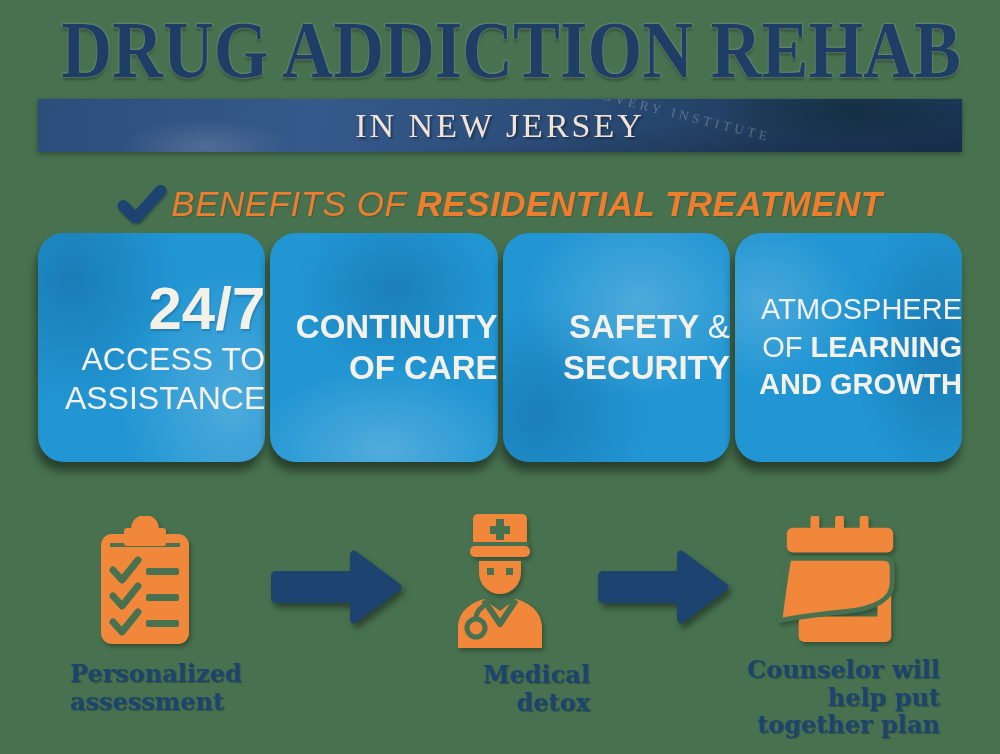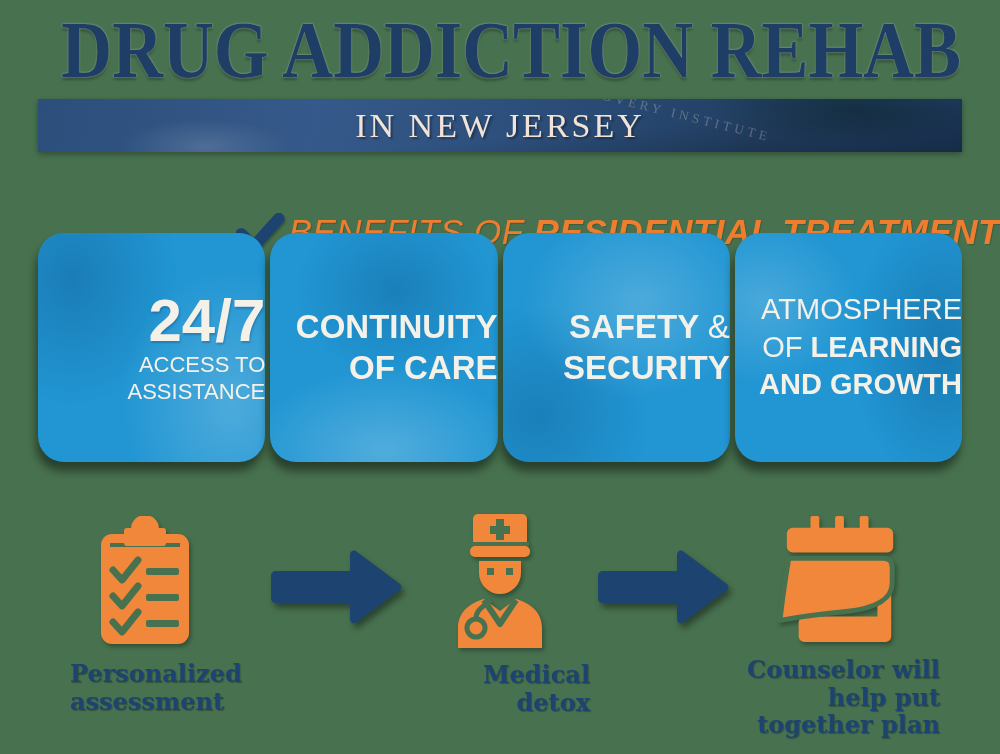--- a/index.html
+++ b/index.html
@@ -29,21 +29,21 @@
   .banner-photo-text{position:absolute;left:56%;top:4px;transform:rotate(14deg);
     font-family:"Liberation Serif",serif;font-size:13px;letter-spacing:4px;
     color:rgba(242,227,216,.28);white-space:nowrap;}
   .banner-subtitle{position:absolute;left:0;top:0;width:100%;height:100%;
     display:flex;align-items:center;justify-content:center;
     font-family:"Liberation Serif",serif;font-size:34px;letter-spacing:3px;
     color:var(--cream);text-shadow:2px 2px 2px rgba(0,0,0,.35);}
 
   
   .benefits-heading{position:absolute;left:0;top:180px;width:1000px;height:48px;
-    display:flex;align-items:center;justify-content:flex-end;gap:4px;margin-top:28px;}
+    display:flex;align-items:center;justify-content:center;gap:4px;}
   .check-icon{flex:0 0 auto;filter:drop-shadow(1px 2px 1px rgba(0,0,0,.25));}
   .heading-text{font-style:italic;font-size:35px;color:var(--orange);white-space:nowrap;
     letter-spacing:.5px;text-shadow:1px 1px 1px rgba(0,0,0,.18);}
   .heading-text .hr{font-weight:500;}
   .heading-text .hb{font-weight:800;}
 
   
   .cards{position:absolute;left:38px;top:233px;width:924px;height:229px;display:flex;gap:5px;}
   .card{position:relative;flex:1 1 0;border-radius:26px;overflow:hidden;background:var(--cardblue);
     box-shadow:-2px 9px 10px rgba(0,0,0,.45);
@@ -58,21 +58,21 @@
       radial-gradient(200px 120px at 50% 95%, rgba(255,255,255,.22), transparent 70%);}
   .card3::before{background:
       radial-gradient(170px 140px at 60% 30%, rgba(255,255,255,.20), transparent 70%),
       radial-gradient(160px 160px at 15% 80%, rgba(10,60,110,.25), transparent 70%);}
   .card4::before{background:
       radial-gradient(130px 200px at 92% 50%, rgba(10,60,110,.30), transparent 70%),
       radial-gradient(140px 120px at 12% 30%, rgba(255,255,255,.18), transparent 70%);}
   .card > div{position:relative;z-index:1;}
   .card-big{font-size:60px;font-weight:bold;line-height:1.05;
     text-shadow:1px 2px 2px rgba(0,40,80,.25);}
-  .card-reg{font-size:22px;font-weight:400;}
+  .card-reg{font-size:32px;font-weight:400;}
   .card-bold{font-size:33px;font-weight:bold;}
   .card3 .amp{font-weight:400;}
   .card4-line{font-size:29px;font-weight:400;line-height:1.3;}
   .card4-line b{font-weight:bold;}
 
   
   .flow{position:absolute;left:0;top:500px;width:1000px;height:254px;}
   .step{position:absolute;top:0;display:flex;flex-direction:column;align-items:center;}
   .step-icon{color:var(--iconorange);filter:drop-shadow(2px 3px 2px rgba(0,0,0,.30));}
   .step-caption{font-family:"DejaVu Serif",serif;font-weight:bold;font-size:24px;line-height:1.15;

